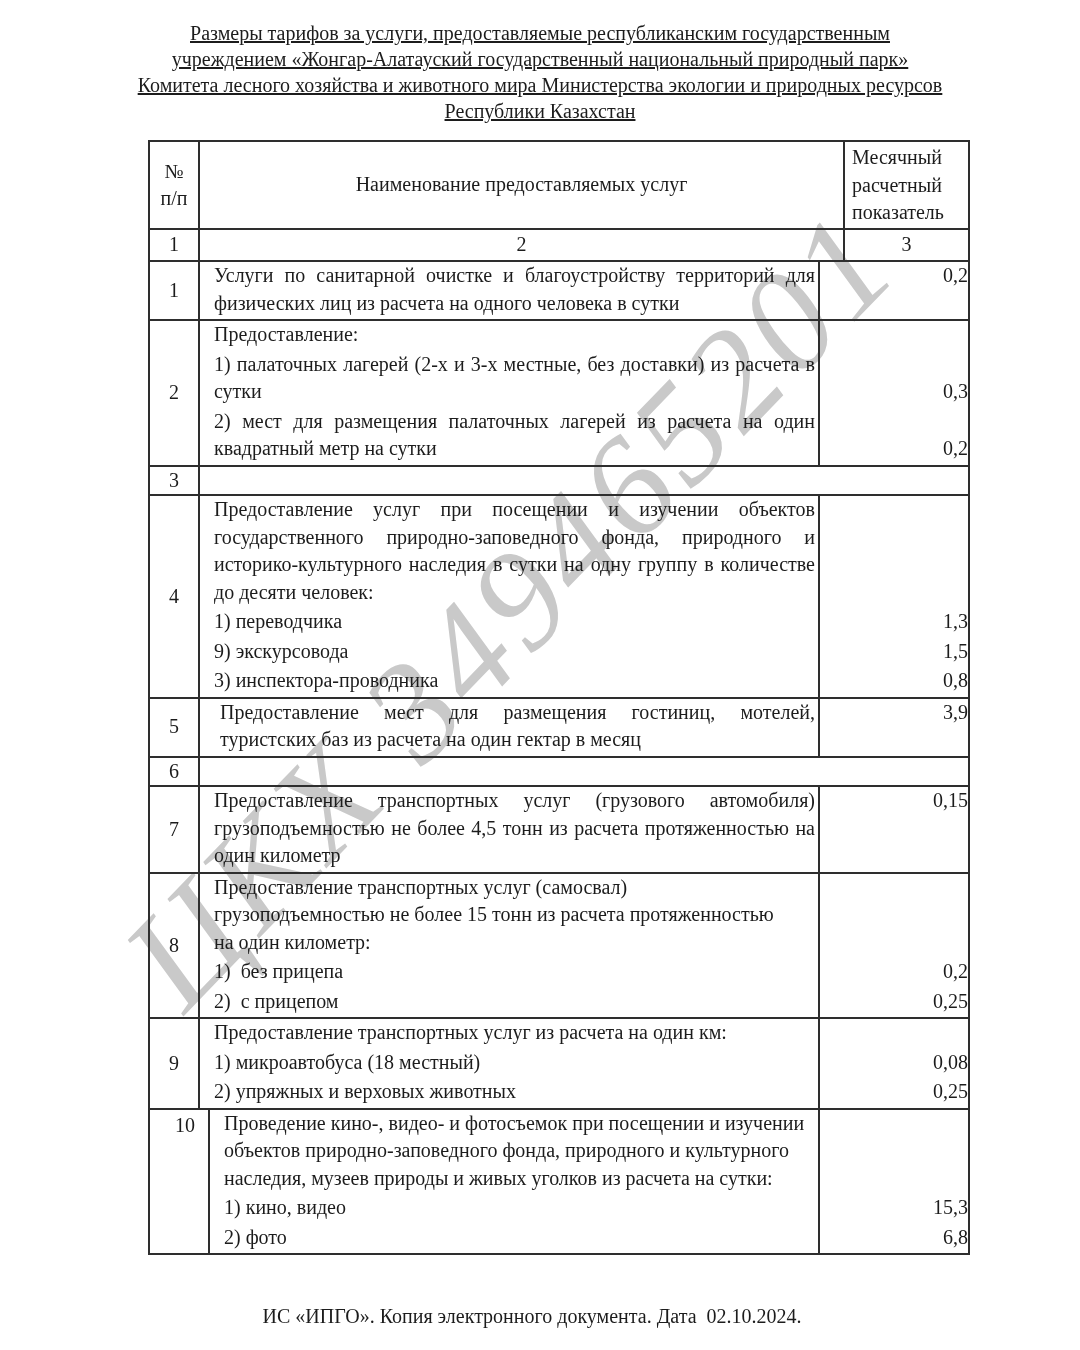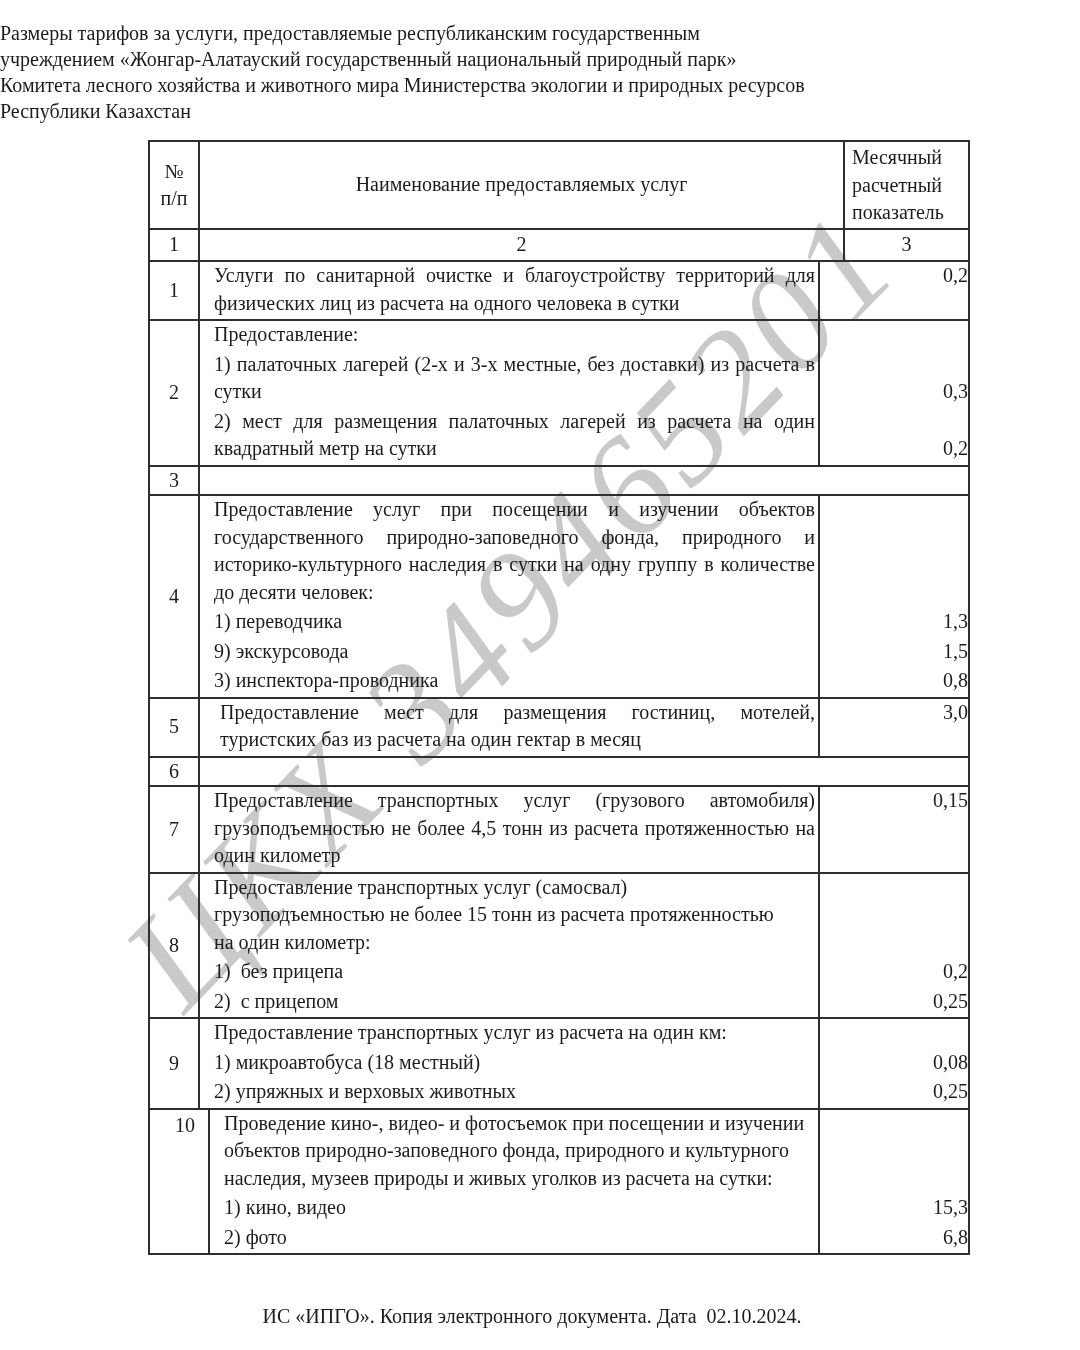--- a/index.html
+++ b/index.html
@@ -23,22 +23,24 @@
     font-style:italic;
     letter-spacing:6px;
     white-space:nowrap;
     transform:rotate(-46deg);
     transform-origin:0 50%;
     user-select:none;
   }
   .title{
     position:relative;z-index:1;
     padding-top:20px;
+    text-align:center;
     font-size:20px;
     line-height:26px;
+    text-decoration:underline;
   }
   .ttable{
     position:relative;z-index:1;
     margin:16px 0 0 148px;
     width:822px;
     border:2px solid var(--line);
     font-size:20px;
     line-height:27.5px;
     box-sizing:border-box;
   }
@@ -194,21 +196,21 @@
               </div>
             </div>
           </div>
         </div>
         <div class="trow">
           <div class="numcell">5</div>
           <div class="rowbody">
             <div class="seg">
               <div class="segtext just flush">Предоставление мест для размещения гостиниц, мотелей, туристских баз из расчета на один гектар в месяц</div>
               <div class="segval vtop">
-                <span>3,0</span>
+                <span>3,9</span>
               </div>
             </div>
           </div>
         </div>
         <div class="trow">
           <div class="numcell">6</div>
         </div>
         <div class="trow">
           <div class="numcell">7</div>
           <div class="rowbody">

